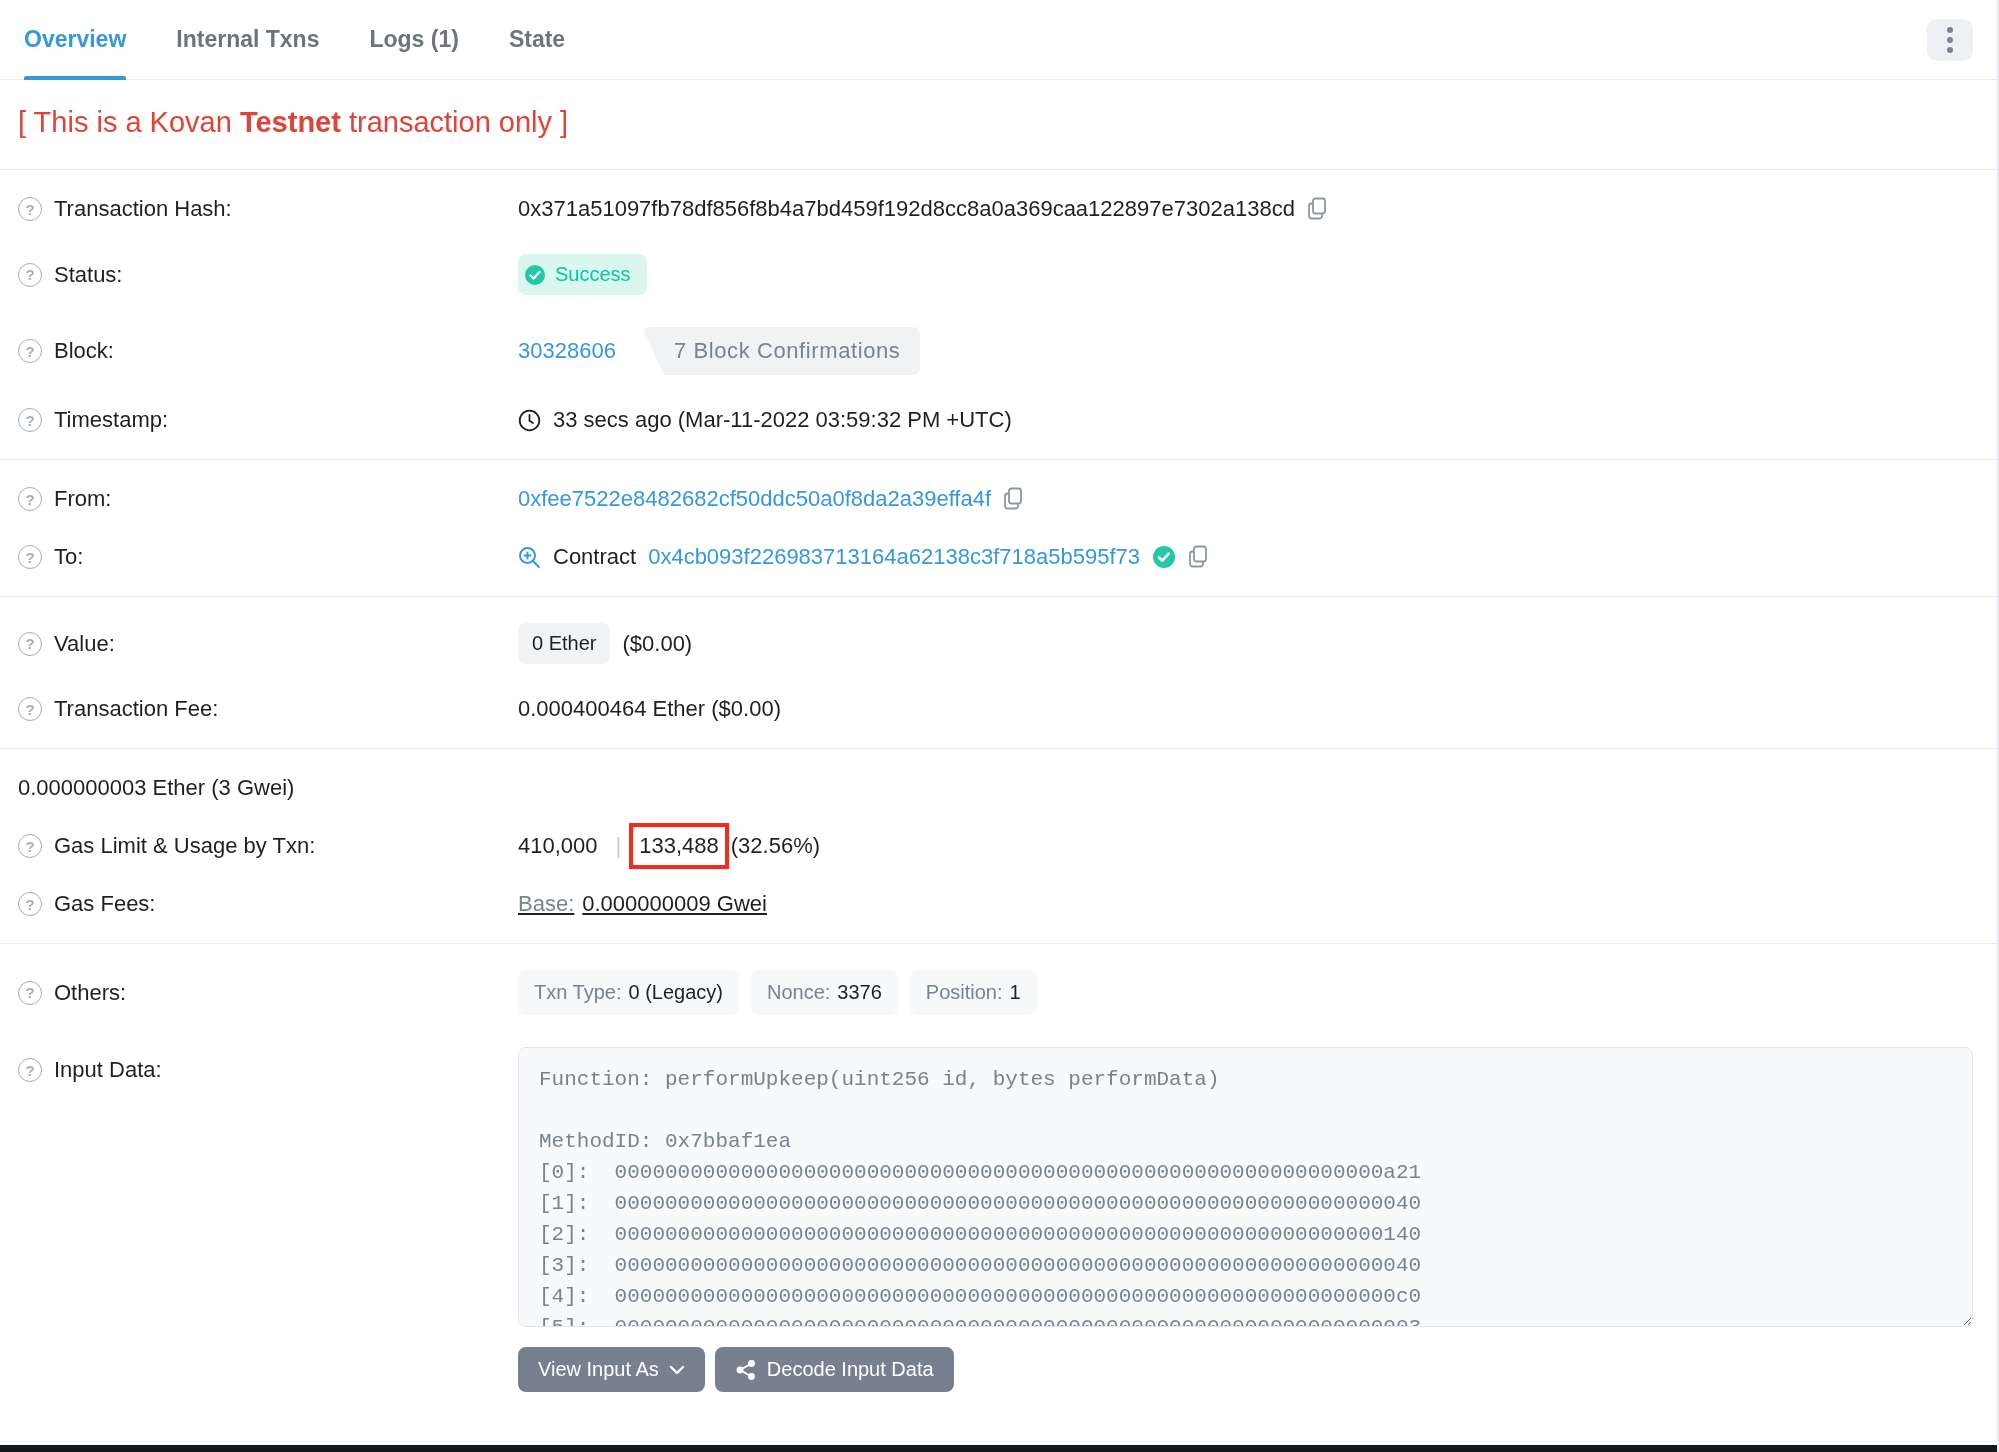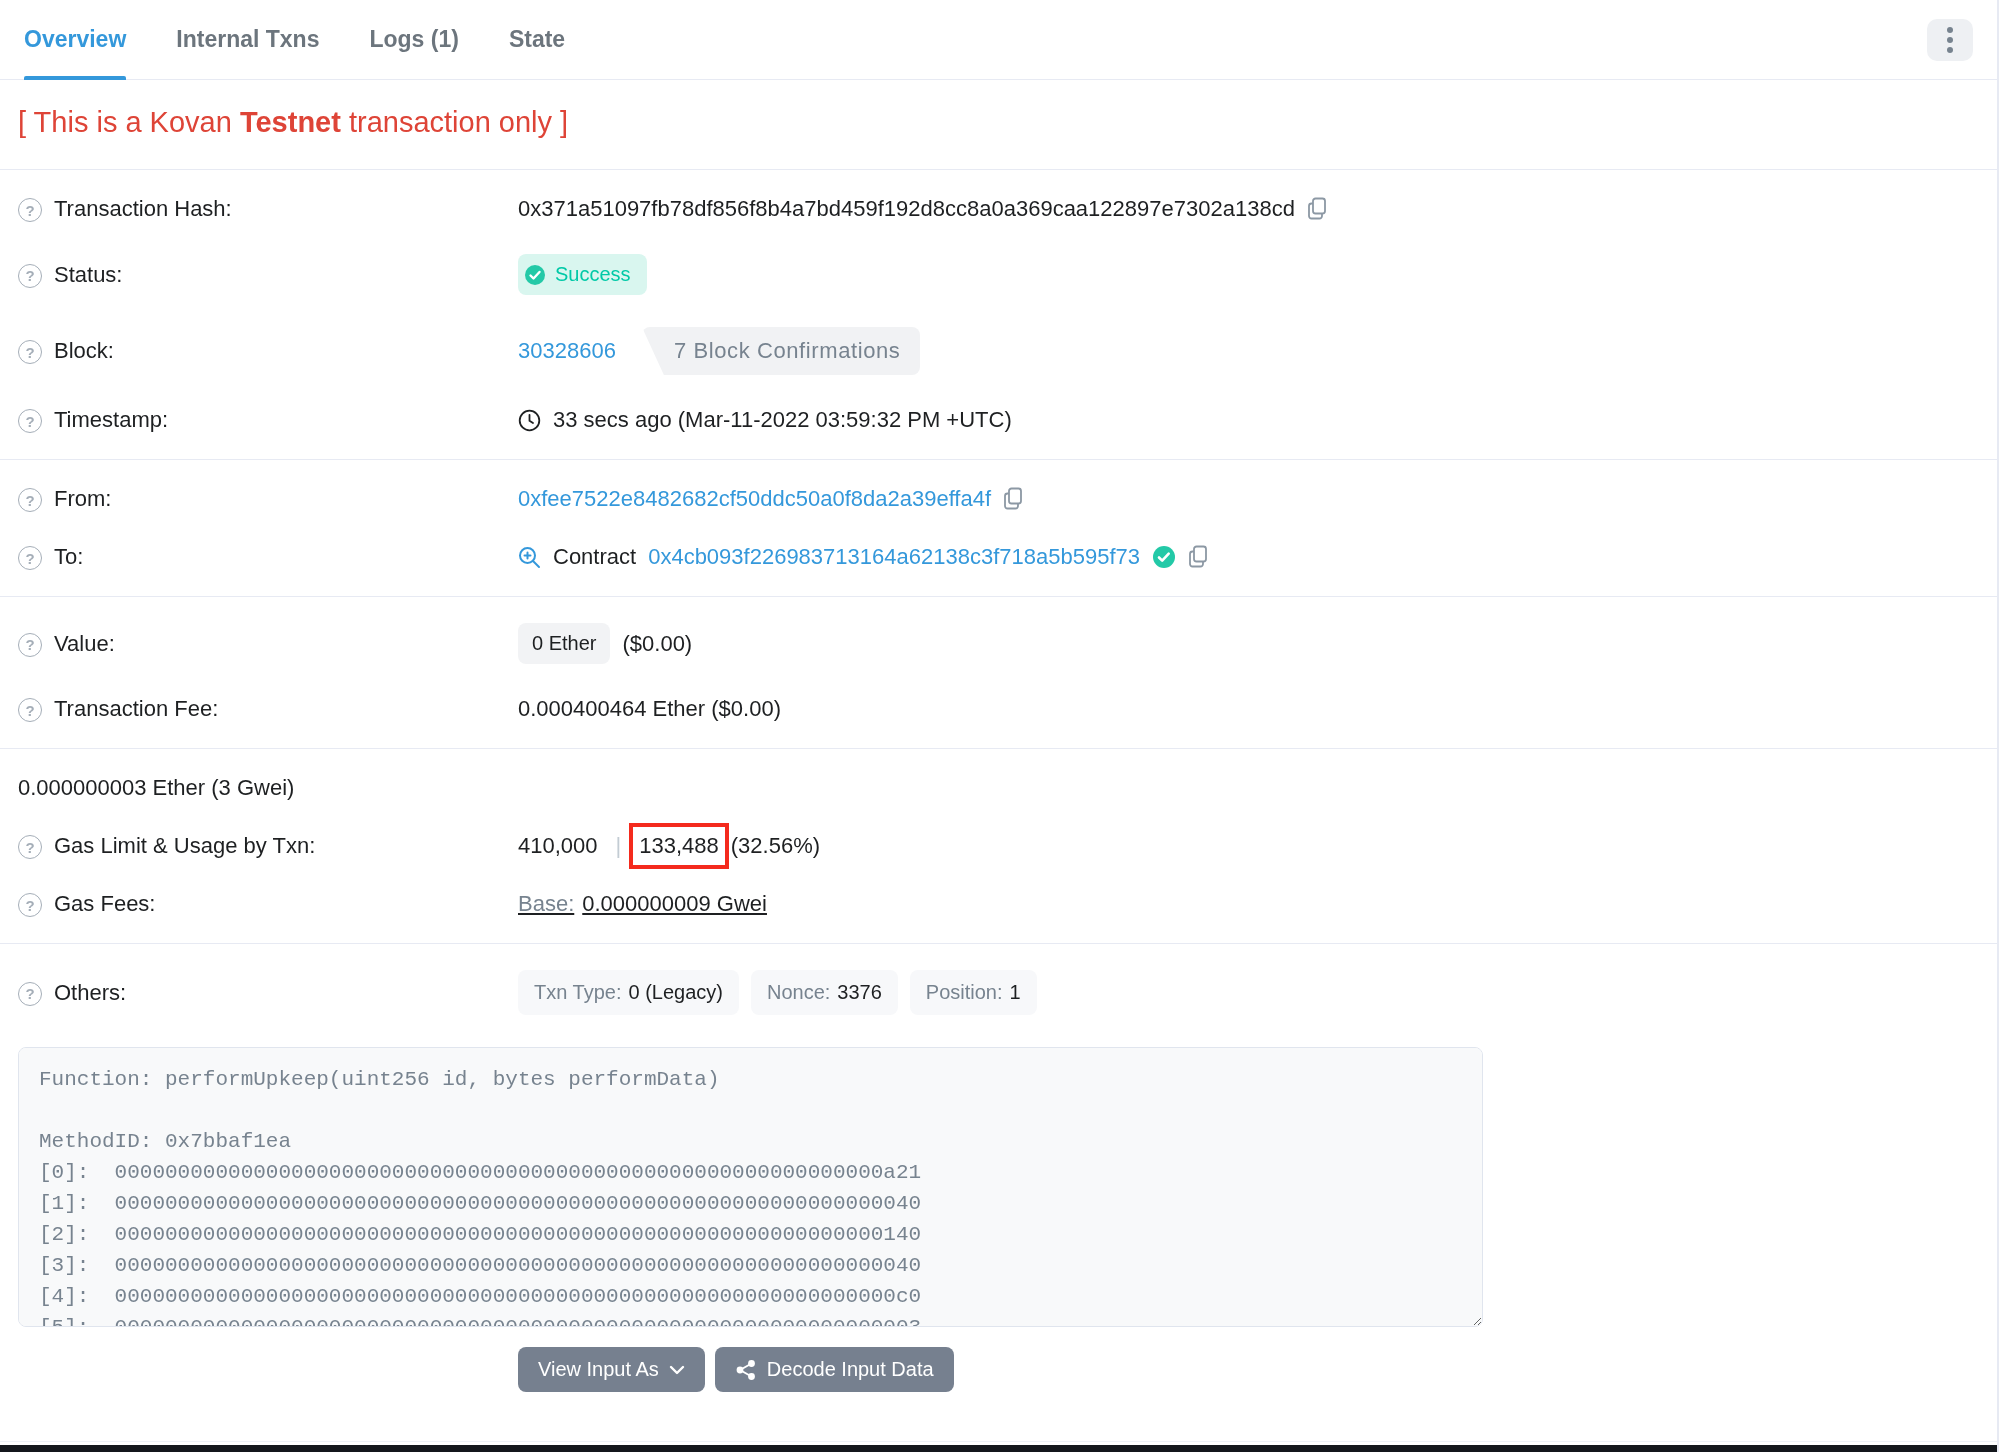--- a/index.html
+++ b/index.html
@@ -20,21 +20,21 @@
   .kebab-btn { margin-left:auto; align-self:center; width:46px; height:42px; background:#eef0f3; border:none; border-radius:10px; display:flex; align-items:center; justify-content:center; flex-direction:column; gap:4px; cursor:pointer; }
   .kebab-btn i { width:6px; height:6px; border-radius:50%; background:#77838f; }
   
   .notice { padding:26px 18px 30px; font-size:29px; color:var(--danger,#de4437); border-bottom:1px solid #e7eaf3; }
   .notice b { font-weight:700; }
   
   .group { padding:10px 0; border-bottom:1px solid #e7eaf3; }
   .group.last { border-bottom:none; }
   .row { display:flex; align-items:center; padding:16px 24px 16px 18px; font-size:22px; }
   .row.top { align-items:flex-start; }
-  .row-label { width:500px; flex:none; display:flex; align-items:flex-end; gap:12px; color:#1e2022; }
+  .row-label { width:500px; flex:none; display:flex; align-items:center; gap:12px; color:#1e2022; }
   .row-value { flex:1; display:flex; align-items:center; gap:12px; min-width:0; }
   .qicon { width:24px; height:24px; flex:none; border:1.5px solid #a5aeb8; border-radius:50%; color:#a5aeb8; font-size:15px; font-weight:700; display:inline-flex; align-items:center; justify-content:center; }
   .qicon::before { content:"?"; }
   a.link { color:var(--accent,#3498db); text-decoration:none; cursor:pointer; }
   .icon-btn { background:none; border:none; cursor:pointer; display:inline-flex; padding:0; }
   
   .badge-success { display:inline-flex; align-items:center; gap:9px; background:#d9f6ef; color:var(--success,#00c9a7); font-size:20px; font-weight:400; padding:9px 16px 9px 6px; border-radius:8px; }
   .badge-confirm { display:inline-flex; background:#f1f2f4; color:#77838f; font-size:22px; letter-spacing:.6px; padding:11px 20px 11px 32px; border-radius:8px; clip-path:polygon(0 0,100% 0,100% 100%,22px 100%); margin-left:14px; }
   .badge-light { display:inline-flex; background:#f2f3f5; color:#1e2022; font-size:20px; padding:9px 14px; border-radius:8px; }
   .badge-other { display:inline-flex; gap:7px; background:#f7f8fa; font-size:20px; padding:11px 16px; border-radius:8px; margin-right:12px; }
@@ -269,20 +269,24 @@
         <span class="bv">3376</span>
       </span>
       <span class="badge-other">
         <span class="bl">Position:</span>
         <span class="bv">1</span>
       </span>
     </div>
   </div>
 
   <div class="row top" style="padding-bottom:4px;">
+    <div class="row-label" style="padding-top:10px;">
+      <span class="qicon"></span>
+      <span>Input Data:</span>
+    </div>
     <div class="row-value">
       <textarea class="input-area" readonly="" spellcheck="false" style="">Function: performUpkeep(uint256 id, bytes performData)
 
 MethodID: 0x7bbaf1ea
 [0]:  0000000000000000000000000000000000000000000000000000000000000a21
 [1]:  0000000000000000000000000000000000000000000000000000000000000040
 [2]:  0000000000000000000000000000000000000000000000000000000000000140
 [3]:  0000000000000000000000000000000000000000000000000000000000000040
 [4]:  00000000000000000000000000000000000000000000000000000000000000c0
 [5]:  0000000000000000000000000000000000000000000000000000000000000003</textarea>

